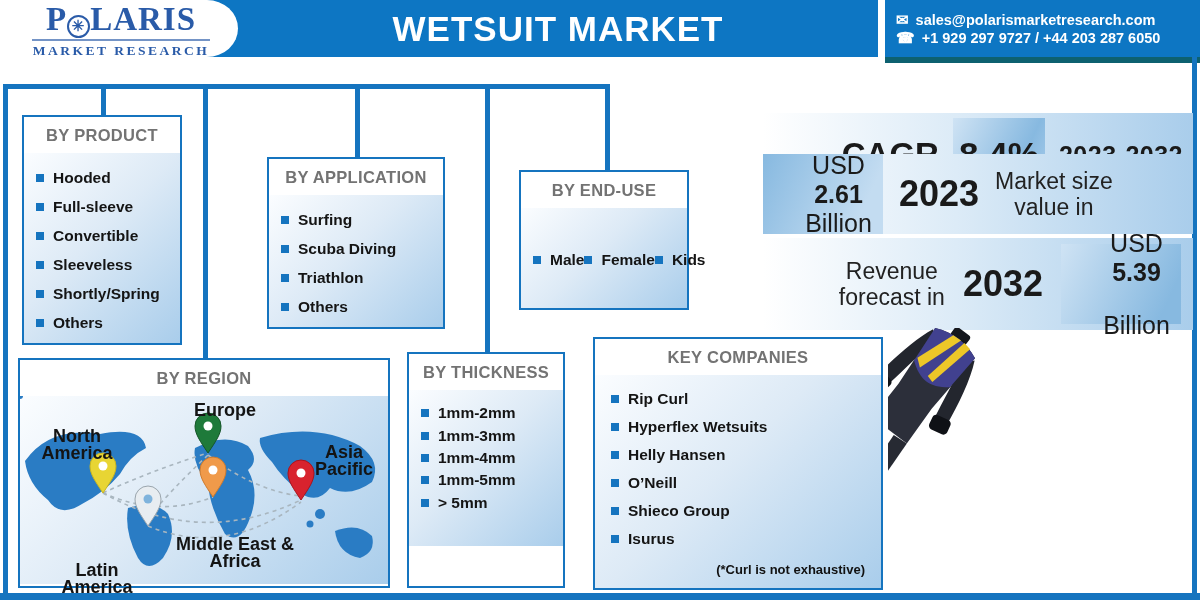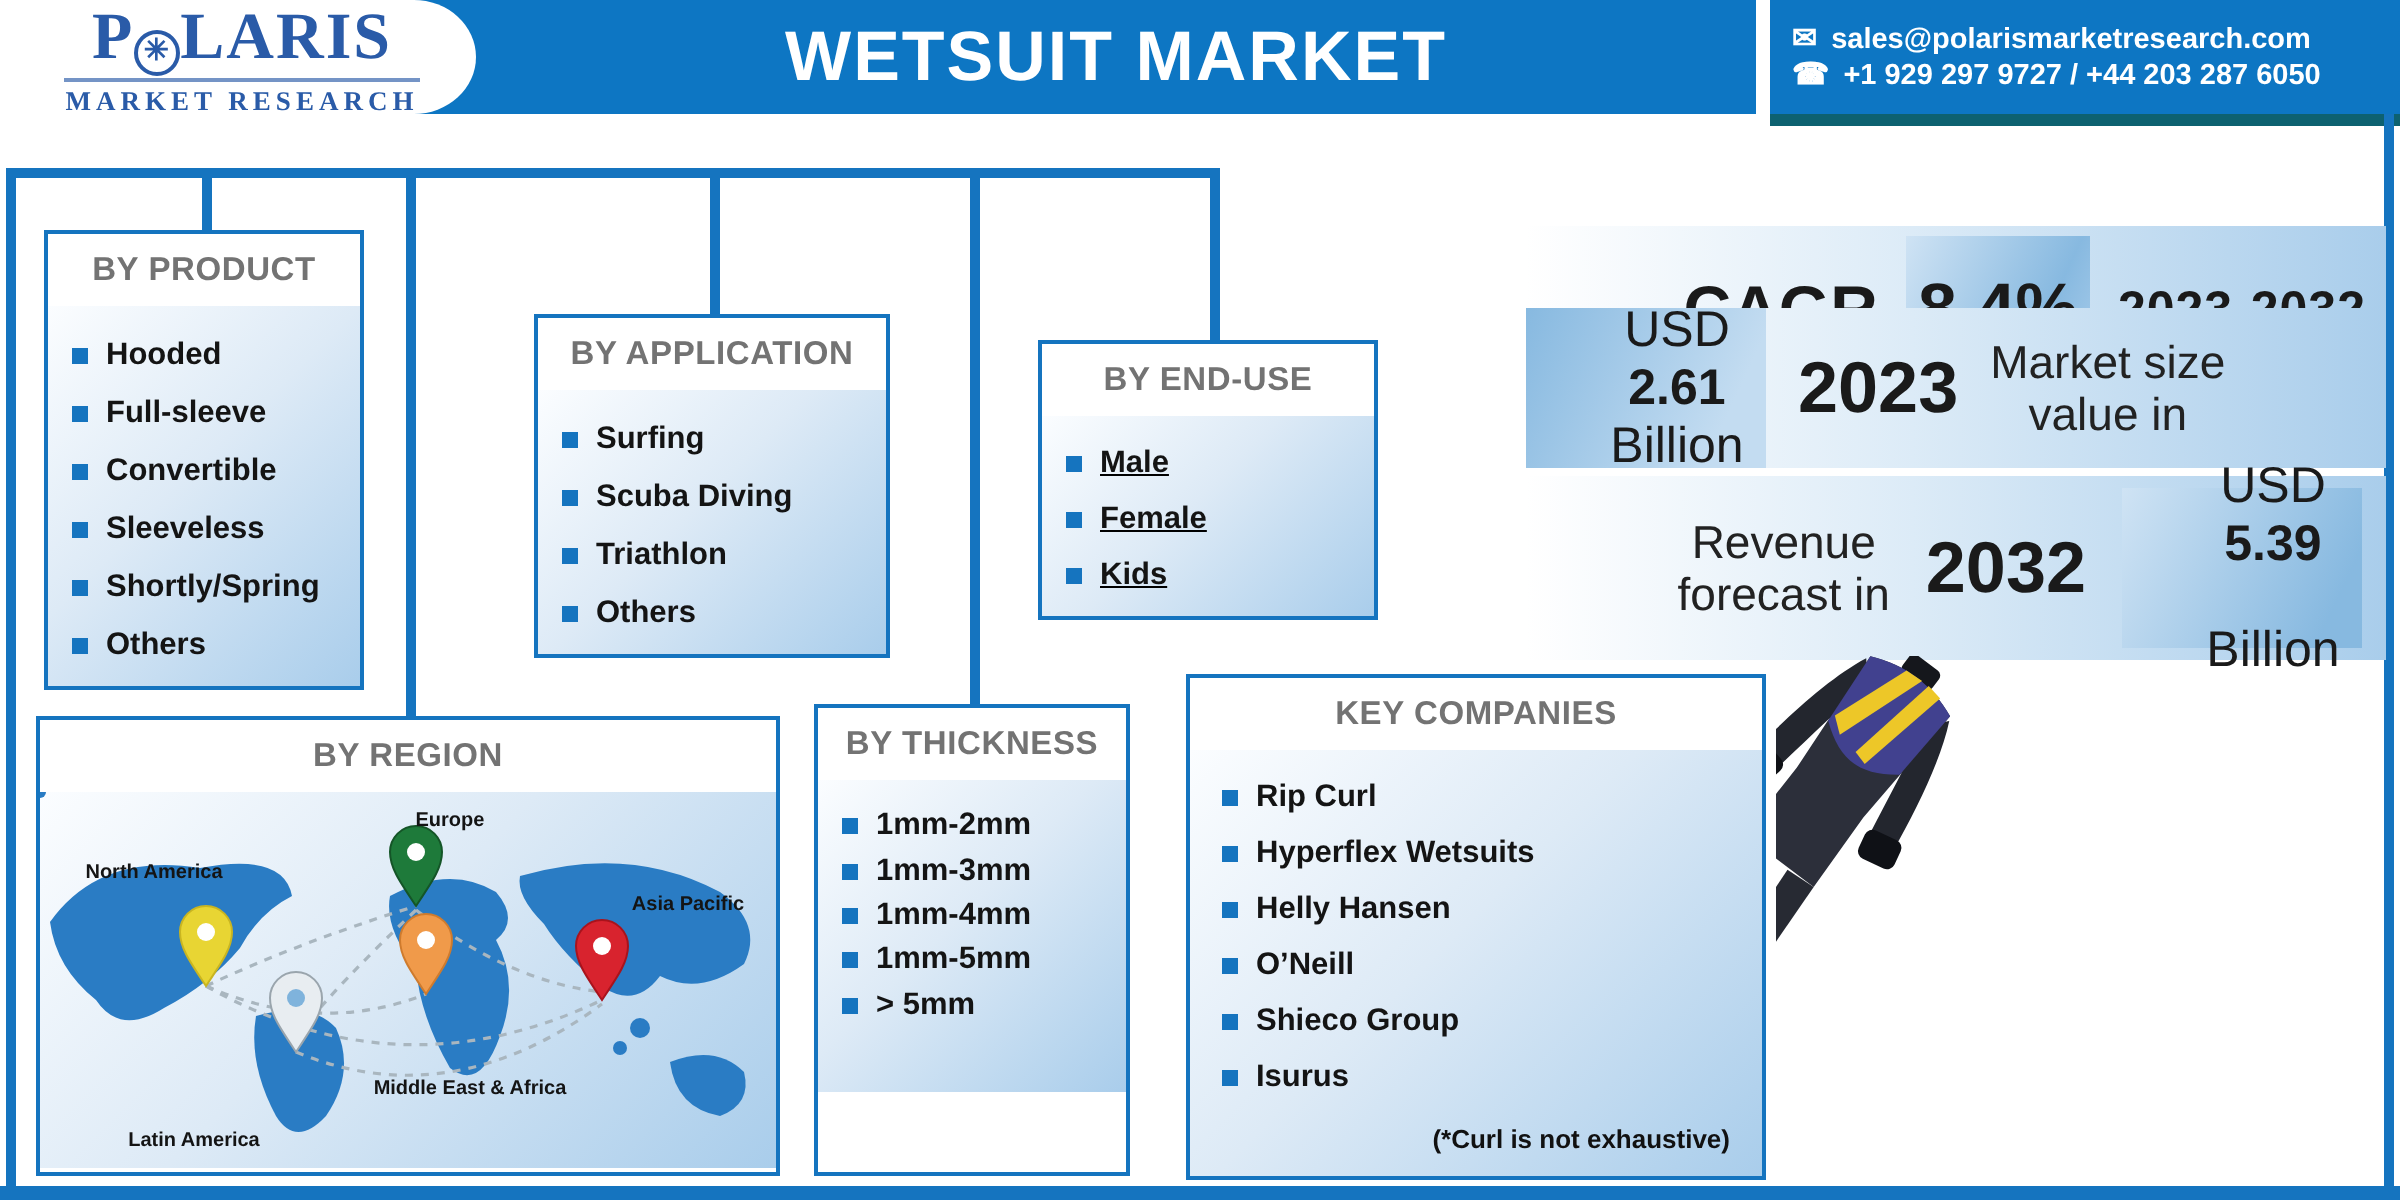--- a/index.html
+++ b/index.html
@@ -54,21 +54,21 @@
   .cat-title { height:36px; display:flex; align-items:center; justify-content:center;
                font-size:16.5px; font-weight:700; letter-spacing:0.3px; color:#737373; background:#fff; }
   .cat-body { background:linear-gradient(135deg,#fbfdff 0%,#ddeaf6 45%,#a9cdeb 100%); padding:10px 10px 6px 12px; }
   .cat-item { display:flex; align-items:center; gap:9px; font-size:15.5px; font-weight:700; color:#141414; }
   .bullet { width:8px; height:8px; background:#1574bf; flex:none; }
   .note { font-size:13px; font-weight:700; color:#111; text-align:right; padding:4px 6px 0 0; }
 
   
   .map-body { position:relative; padding:0; height:188px;
               background:linear-gradient(135deg,#fbfdff 0%,#ddeaf6 45%,#a9cdeb 100%); }
-  .map-label { position:absolute; font-size:10px; font-weight:700; color:#141414; text-align:center; line-height:17px; }
+  .map-label { position:absolute; font-size:18px; font-weight:700; color:#141414; text-align:center; line-height:17px; }
 
   
   .wetsuit { position:absolute; left:888px; top:328px; width:312px; height:268px; }
 </style>
 </head>
 <body>
 
 <div class="page">
 
   <div class="header-band"></div>
@@ -182,21 +182,21 @@
         </div>
       <div class="cat-item">
           <span class="bullet"></span>
           <span>Others</span>
         </div>
     </div>
   </div>
 
   <div class="cat-box" style="left:519px; top:170px; width:170px; height:140px;">
     <div class="cat-title">BY END-USE</div>
-    <div class="cat-body" style="height:100px; display:flex; flex-direction:column; justify-content:space-around;text-decoration:underline;">
+    <div class="cat-body" style="height:100px; display:flex; flex-direction:row; justify-content:space-around;">
       <div class="cat-item">
           <span class="bullet"></span>
           <span>Male</span>
         </div>
       <div class="cat-item">
           <span class="bullet"></span>
           <span>Female</span>
         </div>
       <div class="cat-item">
           <span class="bullet"></span>

